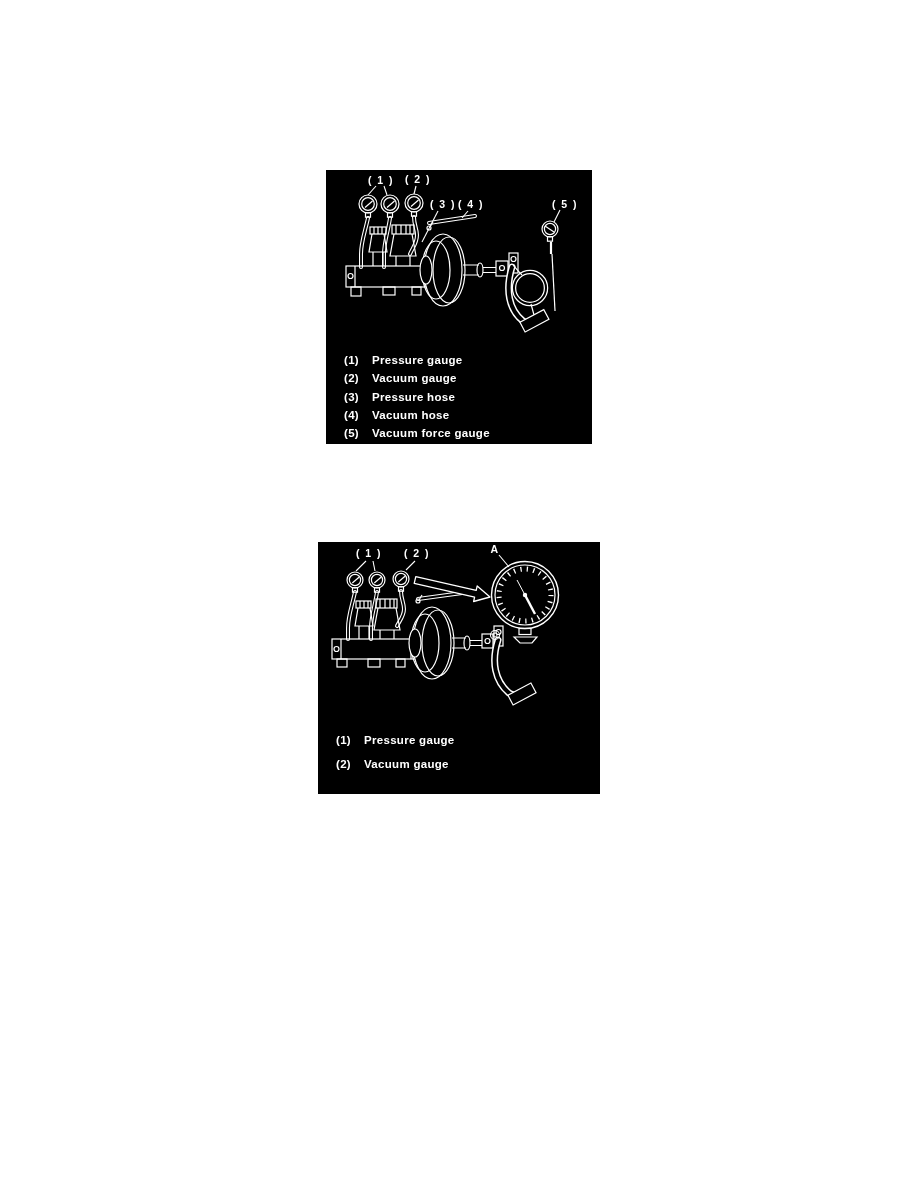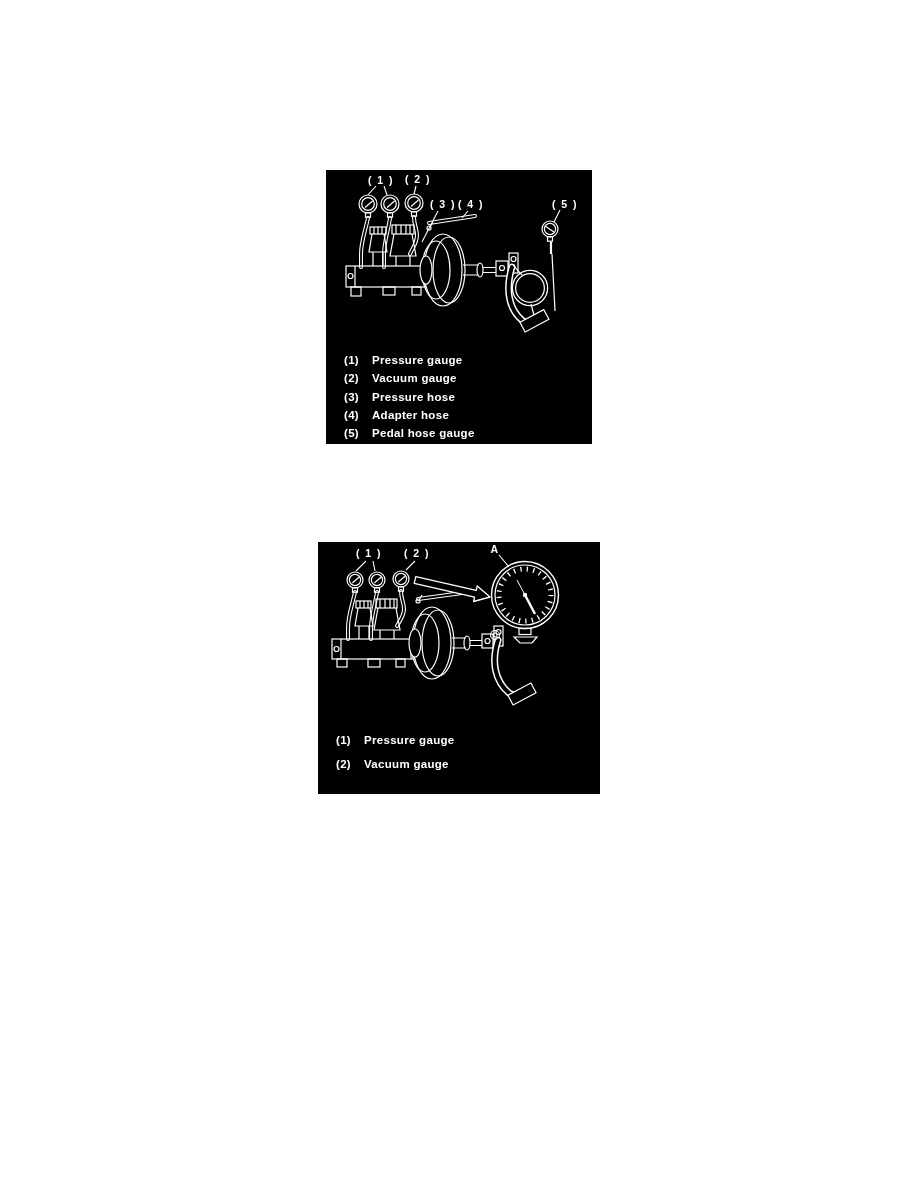--- a/index.html
+++ b/index.html
@@ -153,25 +153,25 @@
     <div class="legend-row">
       <span class="legend-num">(2)</span>
       <span>Vacuum gauge</span>
     </div>
     <div class="legend-row">
       <span class="legend-num">(3)</span>
       <span>Pressure hose</span>
     </div>
     <div class="legend-row">
       <span class="legend-num">(4)</span>
-      <span>Adapter hose</span>
+      <span>Vacuum hose</span>
     </div>
     <div class="legend-row">
       <span class="legend-num">(5)</span>
-      <span>Pedal hose gauge</span>
+      <span>Vacuum force gauge</span>
     </div>
   </div>
 </div>
 
 <div id="figure2" class="figure">
   <svg width="282" height="252" viewBox="0 0 282 252">
     <defs>
       <g id="sg2" stroke="#fff" stroke-width="1.2" fill="none">
         <circle cx="0" cy="0" r="8"></circle>
         <circle cx="0" cy="0" r="5.6"></circle>

